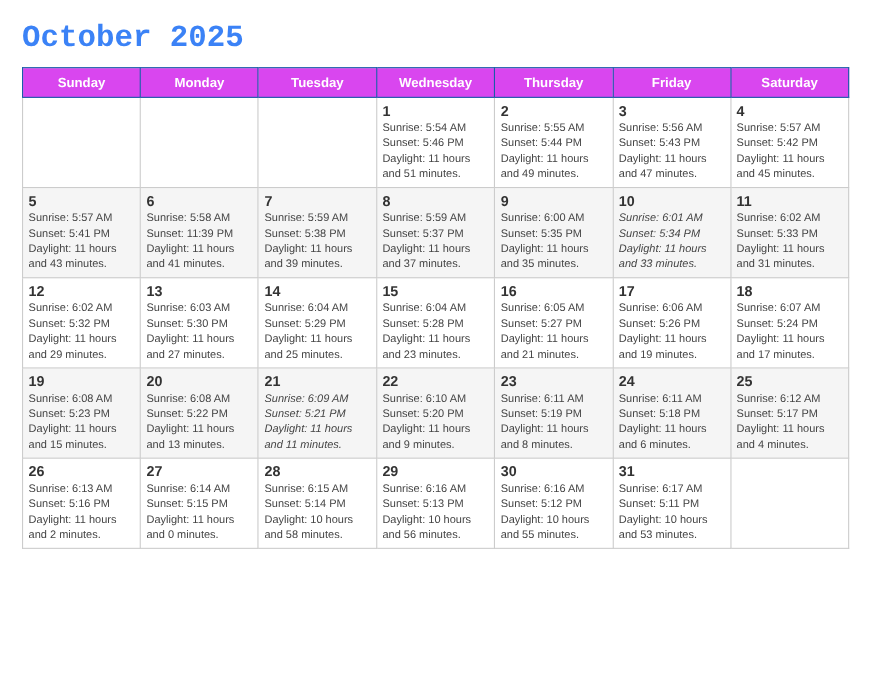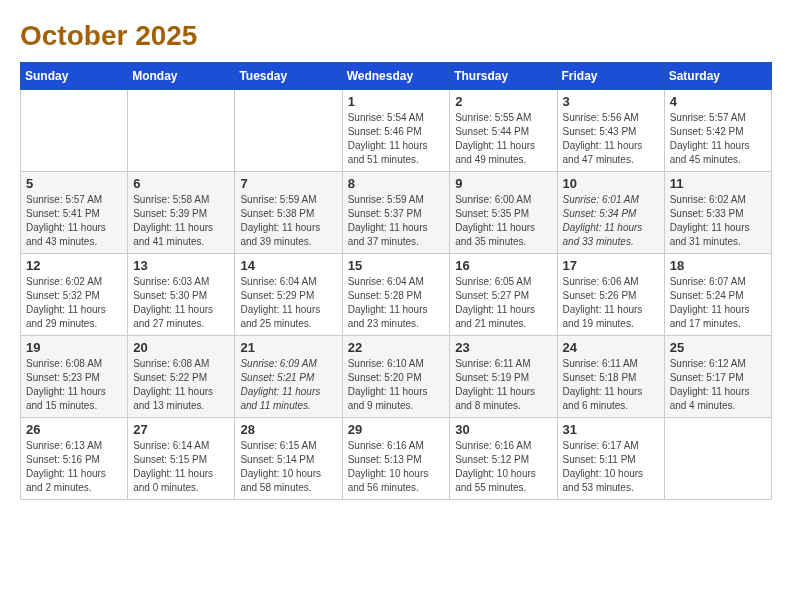--- a/index.html
+++ b/index.html
@@ -33,36 +33,37 @@
       width: 30px;
       height: 30px;
       margin-right: 2px;
     }
     .title-area {
       text-align: right;
     }
     .month-title {
       font-size: 28px;
       font-weight: bold;
-      color: #a16207;
+      color: #3b82f6;
+      font-family: Liberation Mono, monospace;
     }
     .location {
       font-size: 14px;
       color: #555;
     }
     table {
       width: 100%;
       border-collapse: collapse;
       font-size: 10.5px;
     }
     thead tr th {
-      background-color: #1d4ed8;
+      background-color: #d946ef;
       color: #fff;
       padding: 6px 4px;
-      text-align: left;
+      text-align: center;
       font-size: 12px;
       font-weight: bold;
       border: 1px solid #1a5ca8;
     }
     tbody tr td {
       border: 1px solid #ccc;
       vertical-align: top;
       padding: 4px 5px;
       height: 80px;
       width: 108px;
@@ -147,21 +148,21 @@
         <td>
           <div class="day-num">5</div>
           <div class="day-info" style="white-space: pre-line;">Sunrise: 5:57 AM
 Sunset: 5:41 PM
 Daylight: 11 hours
 and 43 minutes.</div>
         </td>
         <td>
           <div class="day-num">6</div>
           <div class="day-info" style="white-space: pre-line;">Sunrise: 5:58 AM
-Sunset: 5:39 PM
+Sunset: 11:39 PM
 Daylight: 11 hours
 and 41 minutes.</div>
         </td>
         <td>
           <div class="day-num">7</div>
           <div class="day-info" style="white-space: pre-line;">Sunrise: 5:59 AM
 Sunset: 5:38 PM
 Daylight: 11 hours
 and 39 minutes.</div>
         </td>

